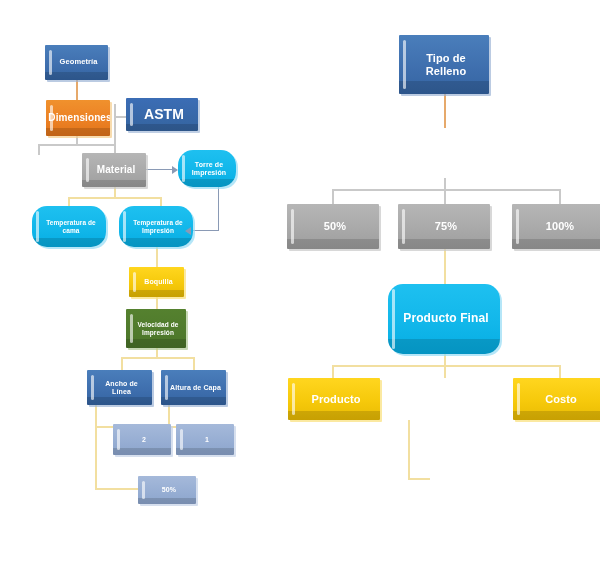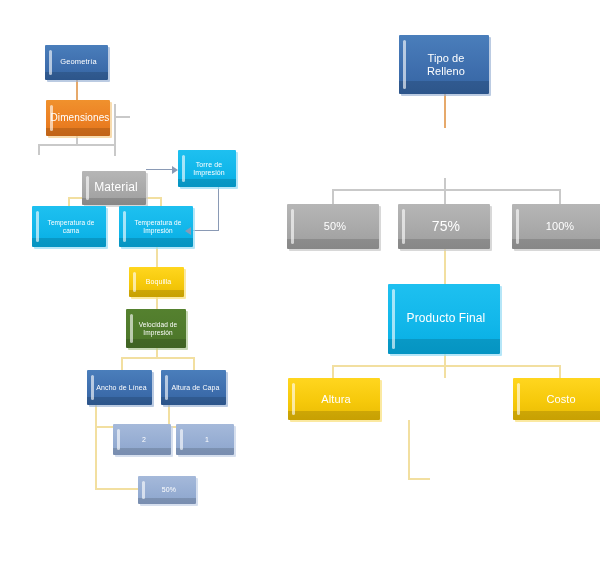--- a/index.html
+++ b/index.html
@@ -30,41 +30,42 @@
     line-height:1.12;
     border-radius:1px;
     overflow:hidden;
     letter-spacing:.1px;
   }
   .node .lbl{
     position:relative;z-index:3;
     padding:0 5px 0 9px;
     width:100%;
     display:block;
+    font-weight:bold;
   }
   
   .node::before{
     content:"";position:absolute;left:4px;top:5px;bottom:5px;width:3px;
     background:rgba(255,255,255,.62);z-index:2;border-radius:2px;
   }
   
   .node::after{
     content:"";position:absolute;left:0;right:0;bottom:0;height:22%;
     background:rgba(0,0,0,.14);z-index:1;
   }
 
   
   .c-blue      {background:linear-gradient(180deg,#4a7ebb 0%,#3f6fae 55%,#3464a2 100%);
                 box-shadow:2px 2px 0 0 rgba(150,175,210,.65);}
   .c-orange    {background:linear-gradient(180deg,#f0912d 0%,#ec8124 55%,#e2741a 100%);
                 box-shadow:2px 2px 0 0 rgba(245,205,140,.7);}
   .c-grey      {background:linear-gradient(180deg,#b6b6b6 0%,#a9a9a9 55%,#9e9e9e 100%);
                 box-shadow:2px 2px 0 0 rgba(200,200,200,.7);}
   .c-cyan      {background:linear-gradient(180deg,#1ec0f0 0%,#12b7ea 55%,#05ade3 100%);
-                box-shadow:2px 2px 0 0 rgba(150,220,245,.7);}
+                box-shadow:2px 2px 0 0 rgba(150,220,245,.7);border-radius:15px;}
   .c-yellow    {background:linear-gradient(180deg,#ffd61f 0%,#f6c90b 55%,#e9bb03 100%);
                 box-shadow:2px 2px 0 0 rgba(250,225,130,.75);}
   .c-green     {background:linear-gradient(180deg,#55812f 0%,#4b7529 100%);
                 box-shadow:2px 2px 0 0 rgba(175,200,150,.7);}
   .c-lightblue {background:linear-gradient(180deg,#a5b9da 0%,#97aed3 55%,#8ca5cd 100%);
                 box-shadow:2px 2px 0 0 rgba(200,212,232,.75);}
   .c-bluedark  {background:linear-gradient(180deg,#3b6db5 0%,#35649f 100%);
                 box-shadow:2px 2px 0 0 rgba(150,175,210,.6);}
 
   
@@ -120,23 +121,26 @@
   <div class="line yellow" style="left:95px;top:488px;width:45px;height:1.8px;"></div>
 
   <div class="node c-blue" style="left:45px;top:45px;width:63px;height:35px;font-size:7.5px;">
     <span class="lbl">Geometría</span>
   </div>
 
   <div class="node c-orange" style="left:46px;top:100px;width:64px;height:36px;font-size:10px;">
     <span class="lbl">Dimensiones</span>
   </div>
 
-
-
-  <div class="node c-grey" style="left:82px;top:171px;width:64px;height:34px;font-size:12px;">
+  <div class="node c-bluedark" style="left:126px;top:98px;width:72px;height:33px;font-size:14px;">
+    <span class="lbl">ASTM</span>
+  </div>
+
+
+  <div class="node c-grey" style="left:82px;top:153px;width:64px;height:34px;font-size:10px;">
     <span class="lbl">Material</span>
   </div>
 
   <div class="node c-cyan" style="left:178px;top:150px;width:58px;height:37px;font-size:7px;">
     <span class="lbl">Torre de Impresión</span>
   </div>
 
   <div class="node c-cyan" style="left:32px;top:206px;width:74px;height:41px;font-size:6.5px;">
     <span class="lbl">Temperatura de cama</span>
   </div>
@@ -194,34 +198,34 @@
 
   <div class="node c-blue" style="left:399px;top:35px;width:90px;height:59px;font-size:11px;">
     <span class="lbl">Tipo de Relleno</span>
   </div>
 
 
   <div class="node c-grey" style="left:287px;top:204px;width:92px;height:45px;font-size:11px;">
     <span class="lbl">50%</span>
   </div>
 
-  <div class="node c-grey" style="left:398px;top:204px;width:92px;height:45px;font-size:14px;">
+  <div class="node c-grey" style="left:398px;top:204px;width:92px;height:45px;font-size:11px;">
     <span class="lbl">75%</span>
   </div>
 
   <div class="node c-grey" style="left:512px;top:204px;width:92px;height:45px;font-size:11px;">
     <span class="lbl">100%</span>
   </div>
 
   <div class="node c-cyan" style="left:388px;top:284px;width:112px;height:70px;font-size:12px;">
     <span class="lbl">Producto Final</span>
   </div>
 
   <div class="node c-yellow" style="left:288px;top:378px;width:92px;height:42px;font-size:11px;">
-    <span class="lbl">Altura</span>
+    <span class="lbl">Producto</span>
   </div>
 
 
   <div class="node c-yellow" style="left:513px;top:378px;width:92px;height:42px;font-size:11px;">
     <span class="lbl">Costo</span>
   </div>
 
 
 </div>
 

